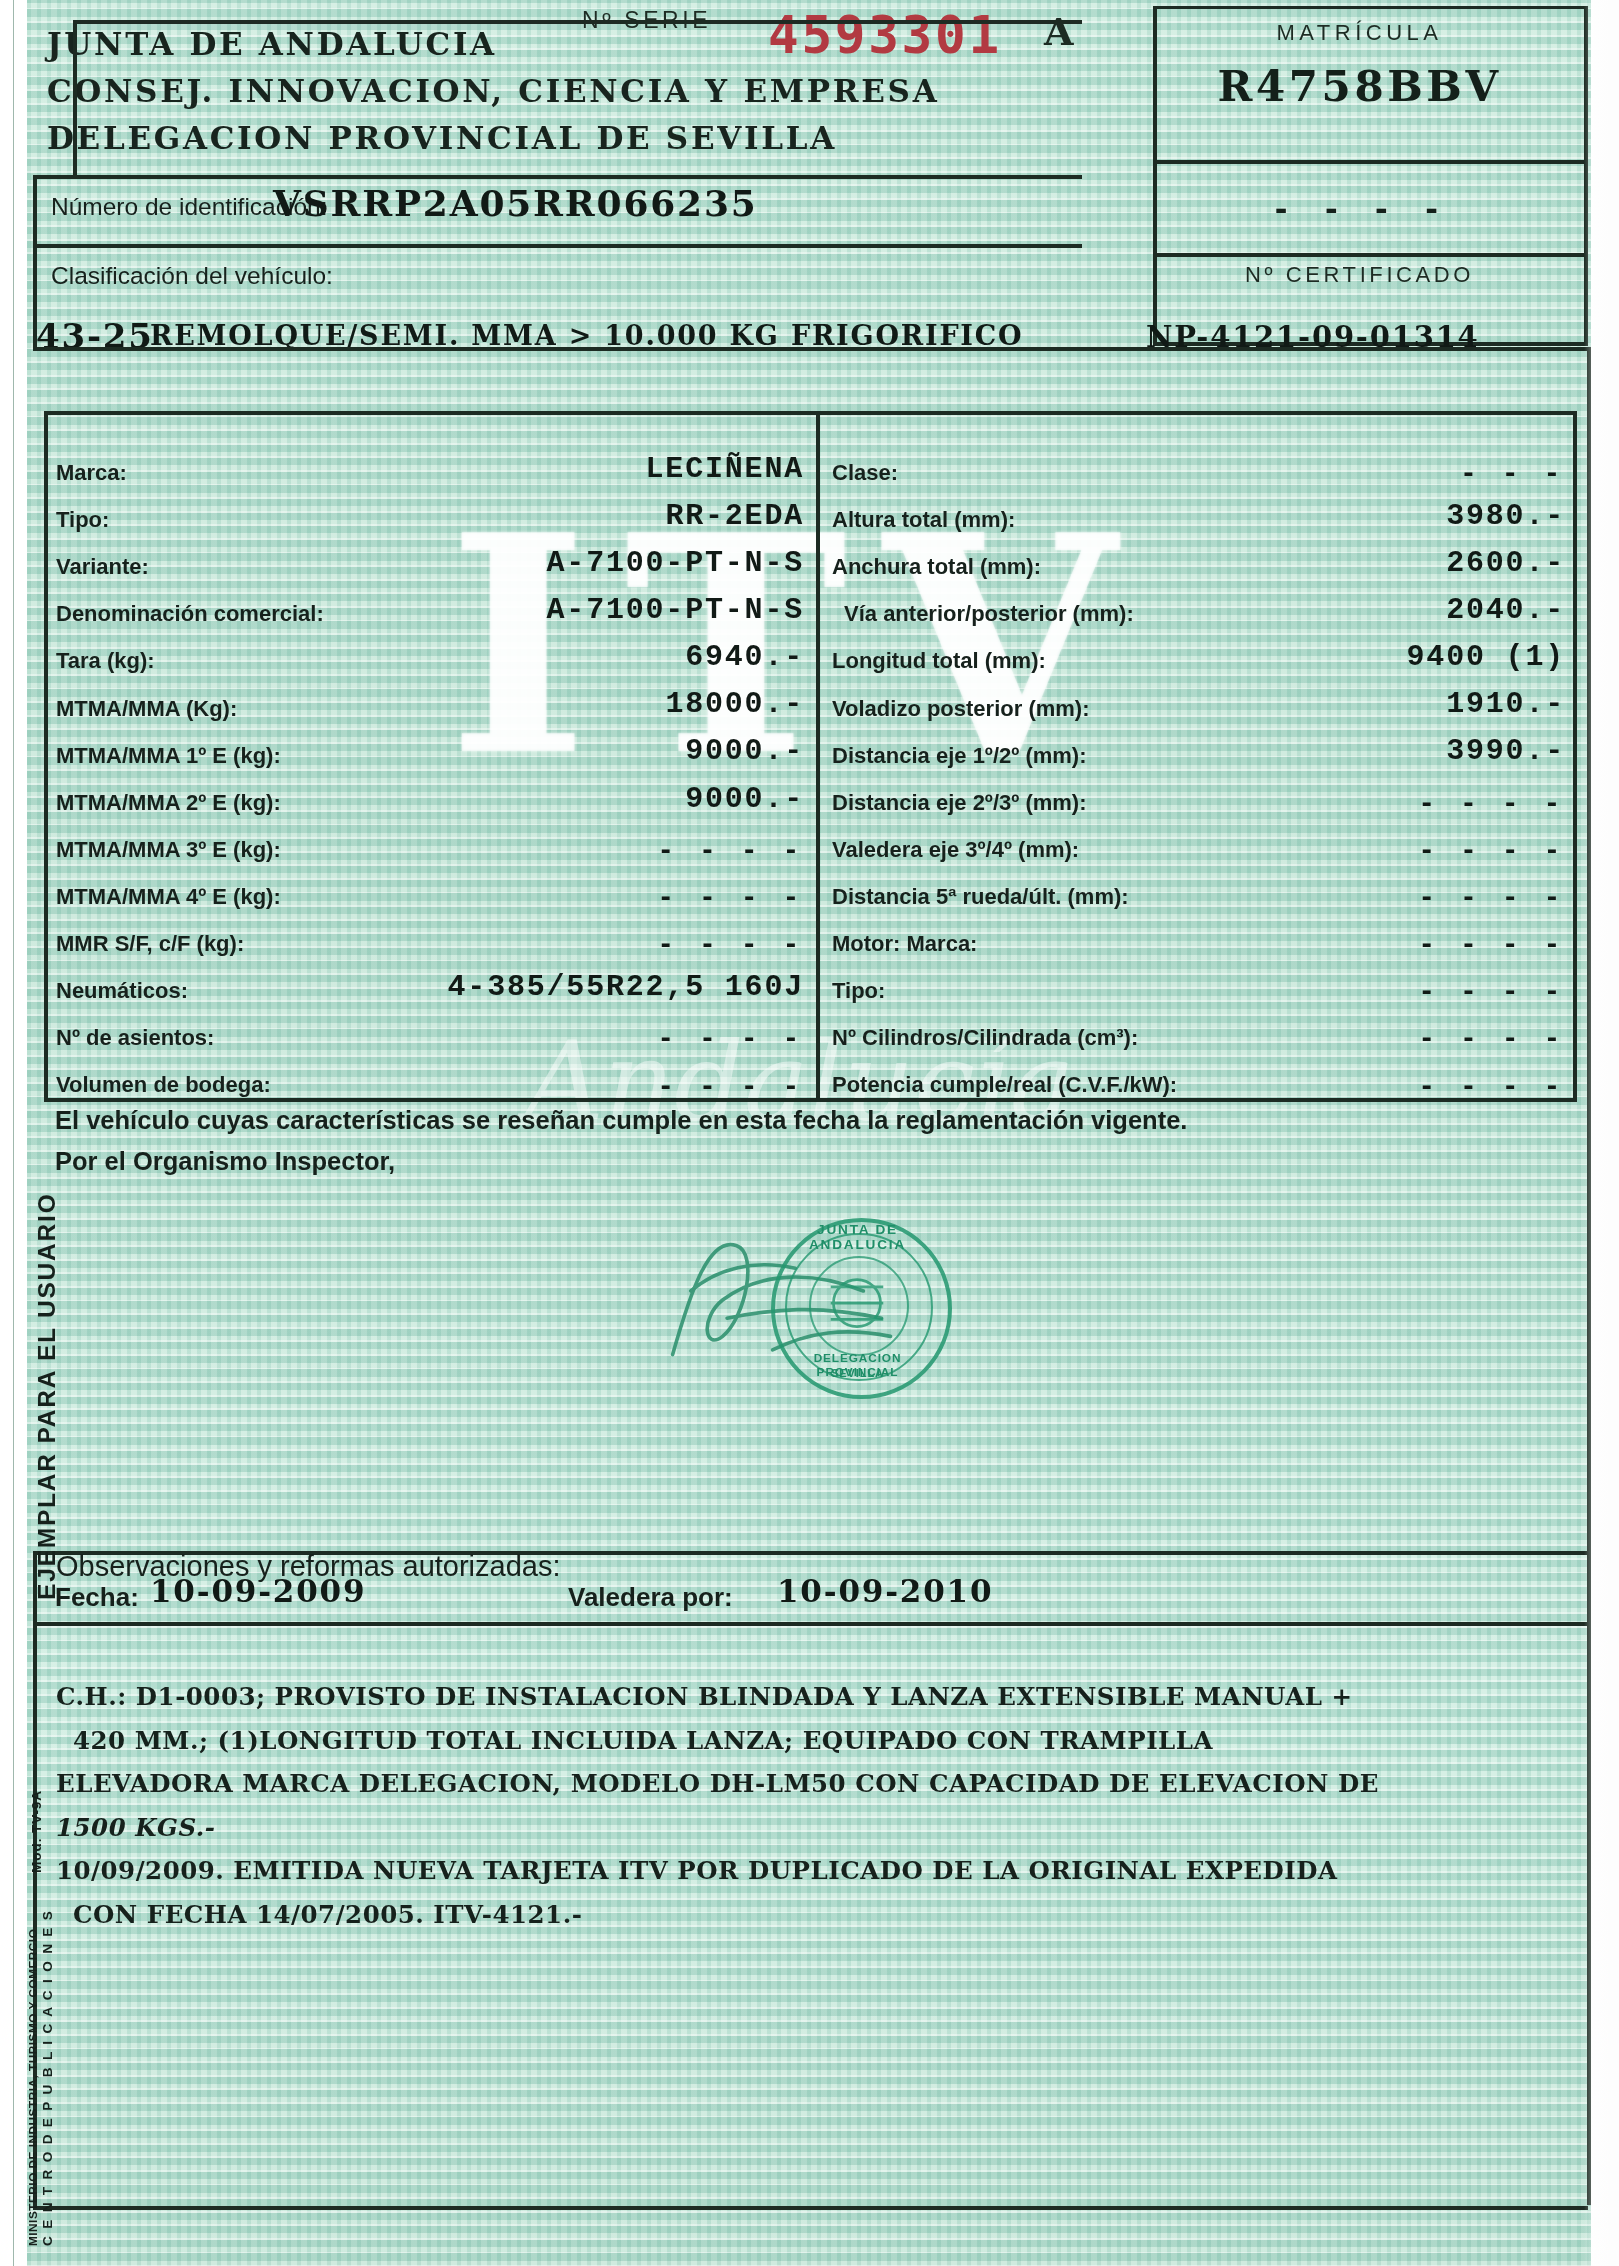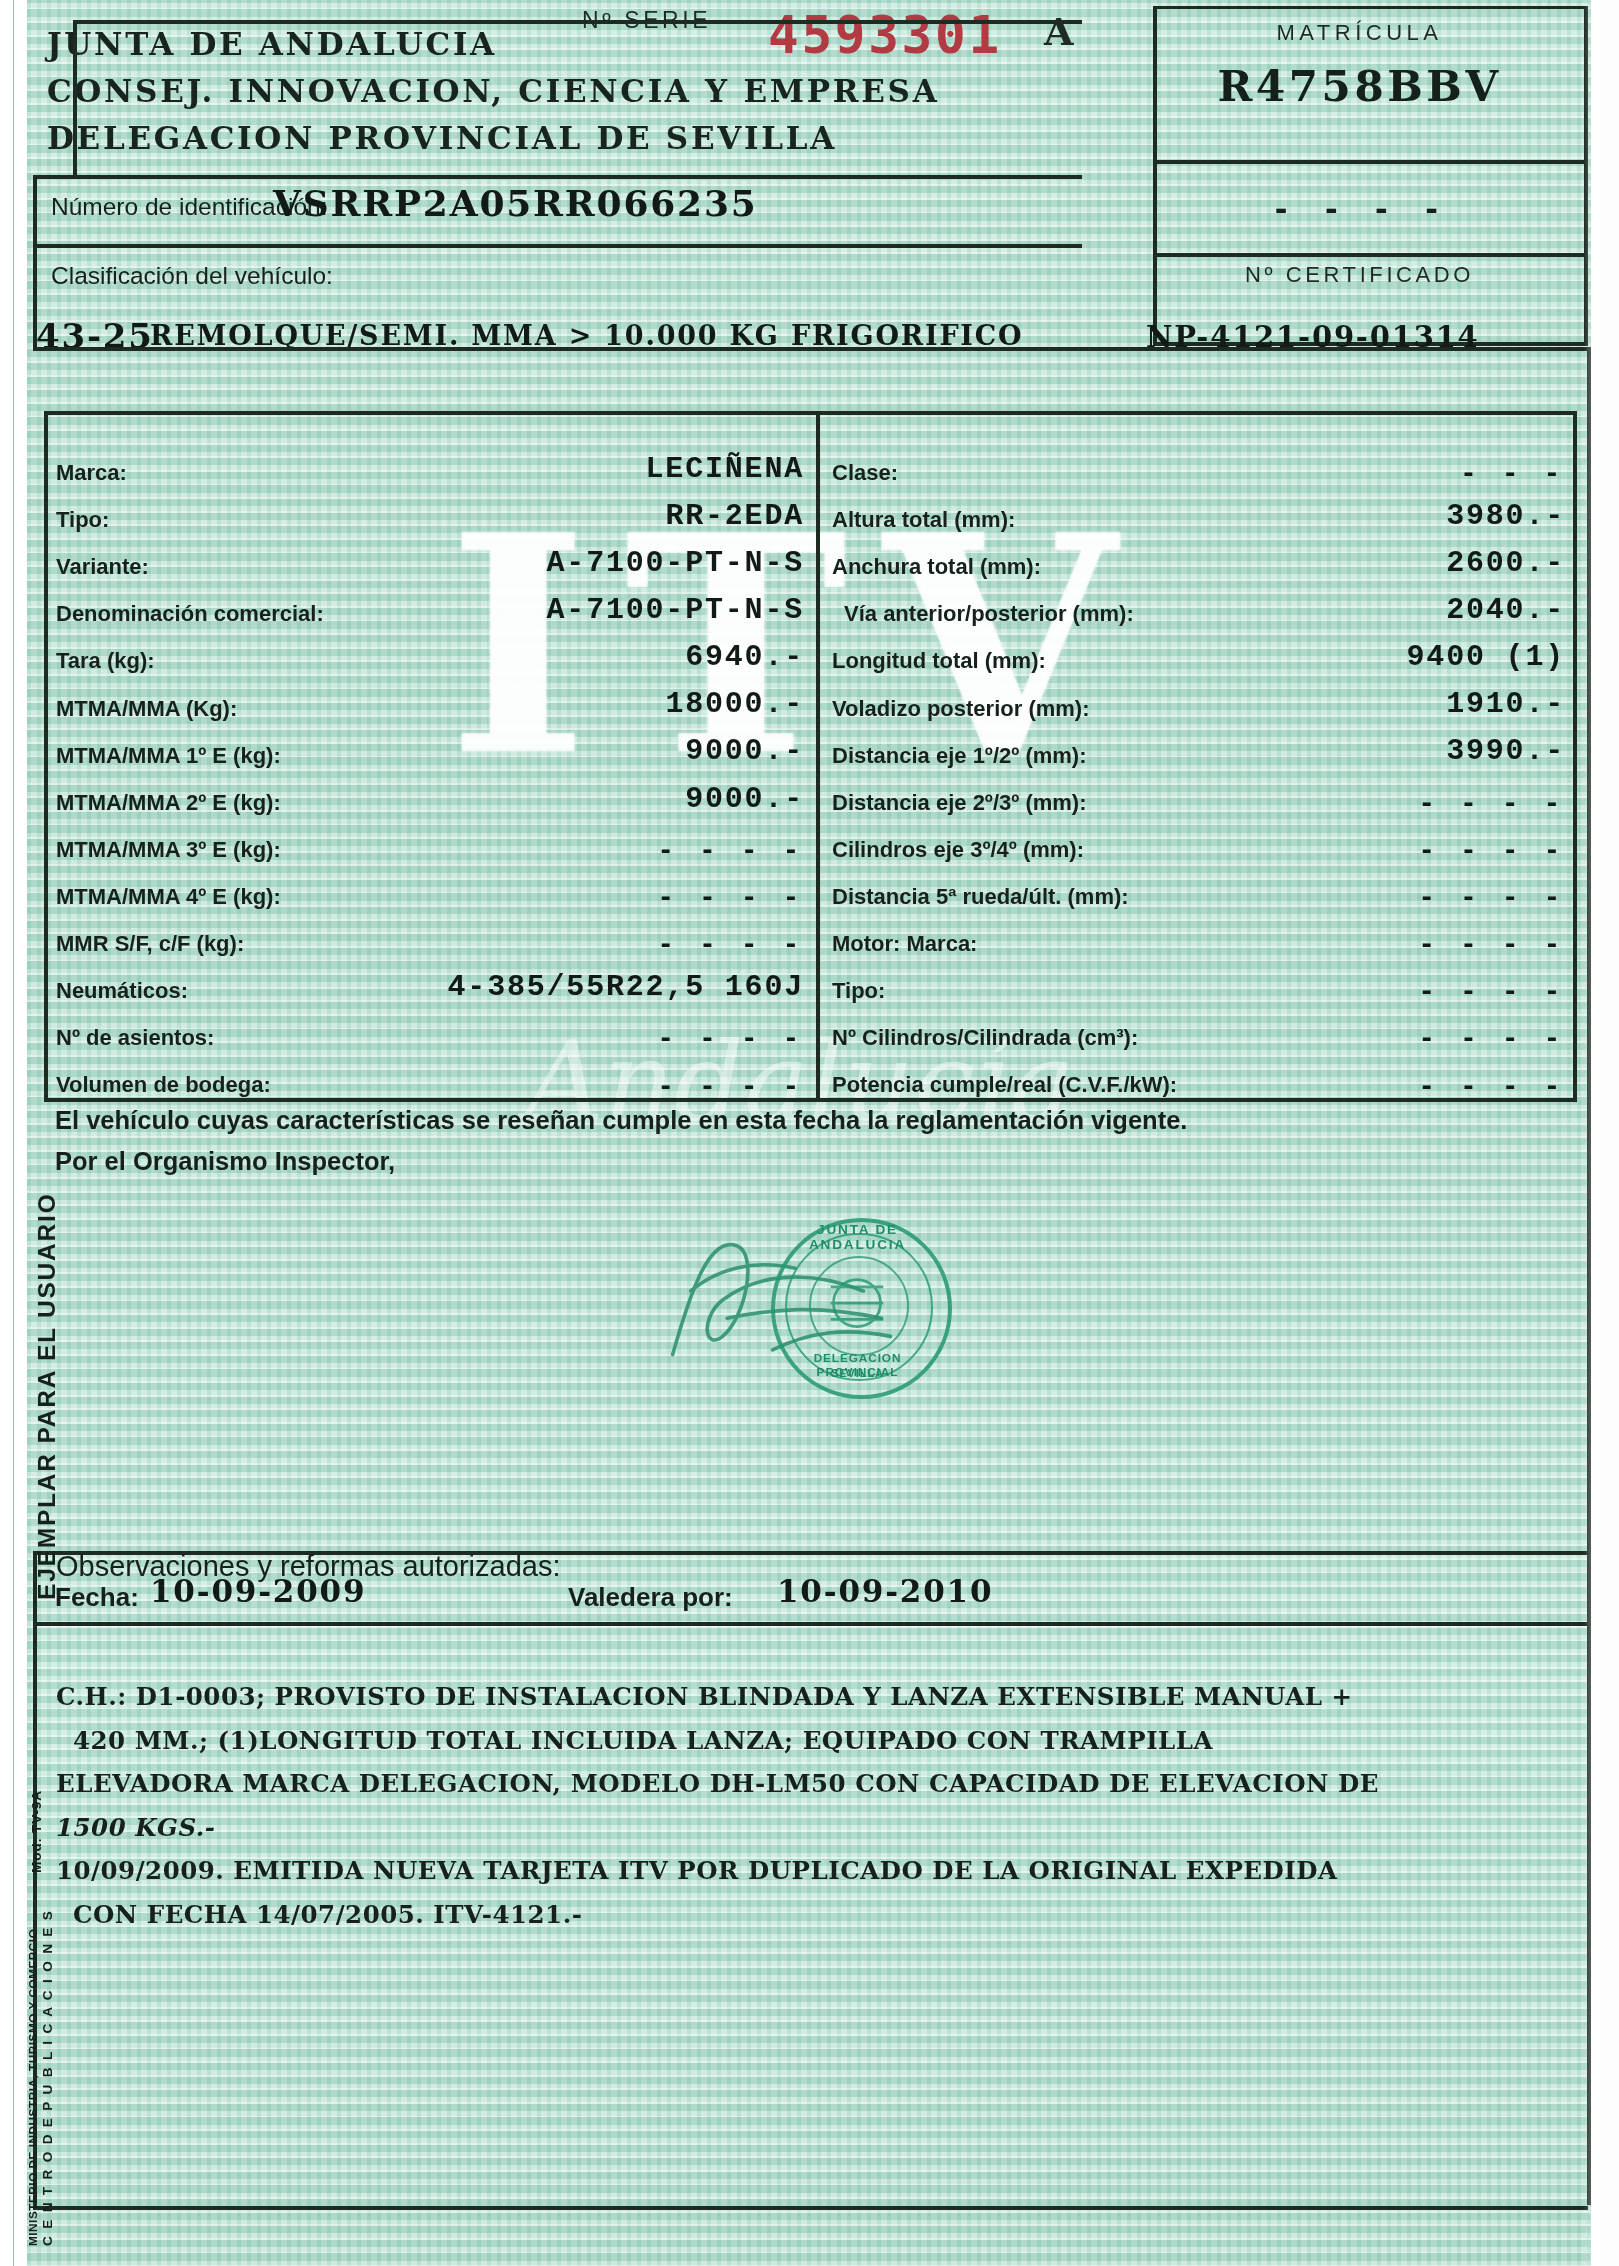--- a/index.html
+++ b/index.html
@@ -364,21 +364,21 @@
       <div class="row-label" style="left: 832px; top: 601px; padding-left: 12px;">Vía anterior/posterior (mm):</div>
       <div class="row-value" style="right: 54px; top: 593px;">2040.-</div>
       <div class="row-label" style="left: 832px; top: 648px;">Longitud total (mm):</div>
       <div class="row-value" style="right: 54px; top: 640px;">9400 (1)</div>
       <div class="row-label" style="left: 832px; top: 696px;">Voladizo posterior (mm):</div>
       <div class="row-value" style="right: 54px; top: 687px;">1910.-</div>
       <div class="row-label" style="left: 832px; top: 743px;">Distancia eje 1º/2º (mm):</div>
       <div class="row-value" style="right: 54px; top: 734px;">3990.-</div>
       <div class="row-label" style="left: 832px; top: 790px;">Distancia eje 2º/3º (mm):</div>
       <div class="row-value dash" style="right: 54px; top: 787px;">- - - -</div>
-      <div class="row-label" style="left: 832px; top: 837px;">Cilindros eje 3º/4º (mm):</div>
+      <div class="row-label" style="left: 832px; top: 837px;">Valedera eje 3º/4º (mm):</div>
       <div class="row-value dash" style="right: 54px; top: 834px;">- - - -</div>
       <div class="row-label" style="left: 832px; top: 884px;">Distancia 5ª rueda/últ. (mm):</div>
       <div class="row-value dash" style="right: 54px; top: 881px;">- - - -</div>
       <div class="row-label" style="left: 832px; top: 931px;">Motor: Marca:</div>
       <div class="row-value dash" style="right: 54px; top: 928px;">- - - -</div>
       <div class="row-label" style="left: 832px; top: 978px;">Tipo:</div>
       <div class="row-value dash" style="right: 54px; top: 975px;">- - - -</div>
       <div class="row-label" style="left: 832px; top: 1025px;">Nº Cilindros/Cilindrada (cm³):</div>
       <div class="row-value dash" style="right: 54px; top: 1022px;">- - - -</div>
       <div class="row-label" style="left: 832px; top: 1072px;">Potencia cumple/real (C.V.F./kW):</div>

